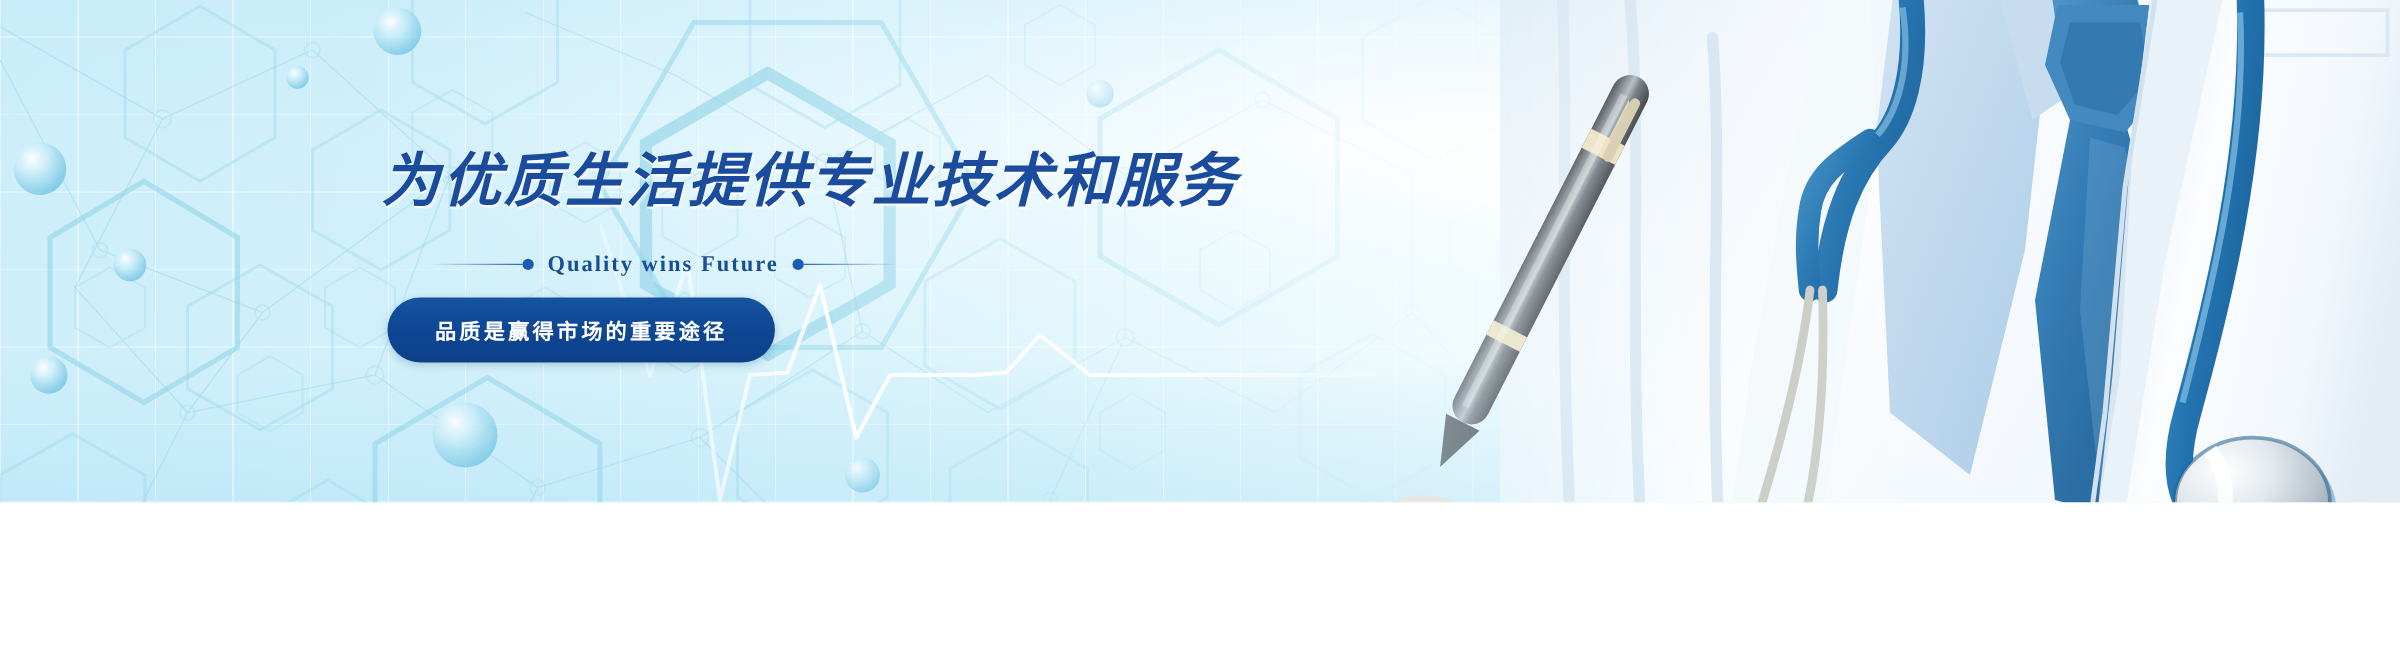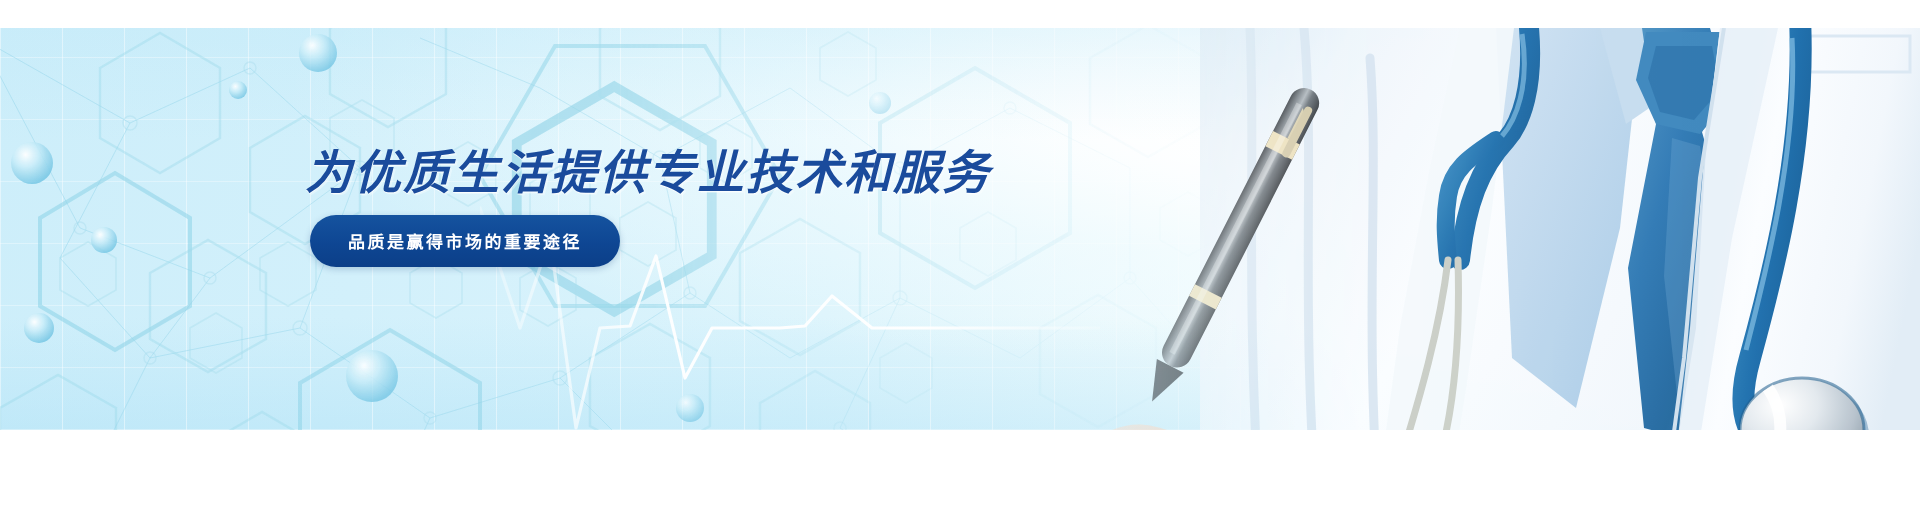--- a/index.html
+++ b/index.html
@@ -4,21 +4,20 @@
 <title>Banner</title>
 <style>
   html,body{margin:0;padding:0;background:#fff;}
   body{font-family:"Liberation Sans","DejaVu Sans",sans-serif;}
 
   .banner{
     position:relative;
     width:1920px;height:402px;
     overflow:hidden;
     background:#d4f1fa;
-    margin-top:28px;
   }
 
   
   .bg-base{
     position:absolute;inset:0;
     background:
       radial-gradient(110% 135% at 72% 18%, #ffffff 0%, rgba(255,255,255,.92) 14%, rgba(246,253,255,.55) 30%, rgba(226,246,253,0) 52%),
       linear-gradient(100deg,#cdeefa 0%,#d2f0fb 20%,#dcf4fc 44%,#edfafd 62%,#f8feff 76%,#ffffff 90%,#ffffff 100%);
   }
   .bg-base2{
@@ -404,17 +403,24 @@
           <rect x="314" y="58" width="8" height="56" rx="4" fill="#cfc4a0"></rect>
         </g>
       </g>
     </svg>
   </div>
 
   <div class="content">
 
     <h1 class="headline">为优质生活提供专业技术和服务</h1>
 
+    <div class="divider">
+      <span class="rule"></span>
+      <span class="dot"></span>
+      <span class="en">Quality wins Future</span>
+      <span class="dot"></span>
+      <span class="rule right"></span>
+    </div>
 
     <button class="cta">品质是赢得市场的重要途径</button>
   </div>
 
 </div>
 
 </body></html>

